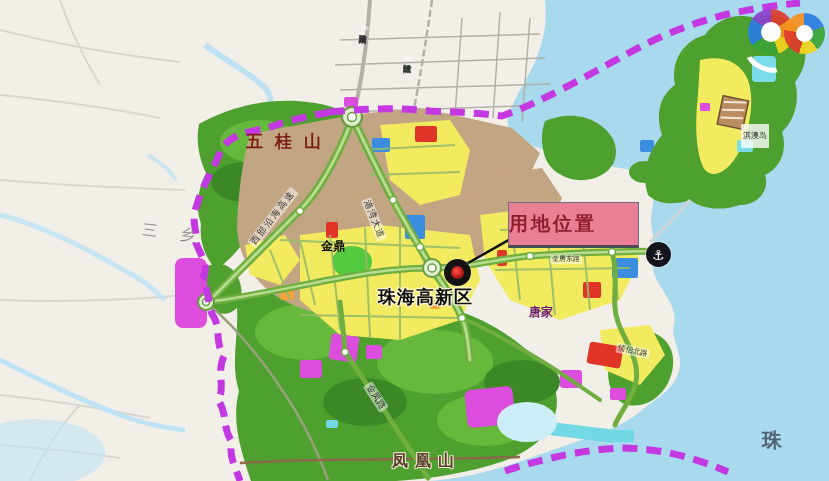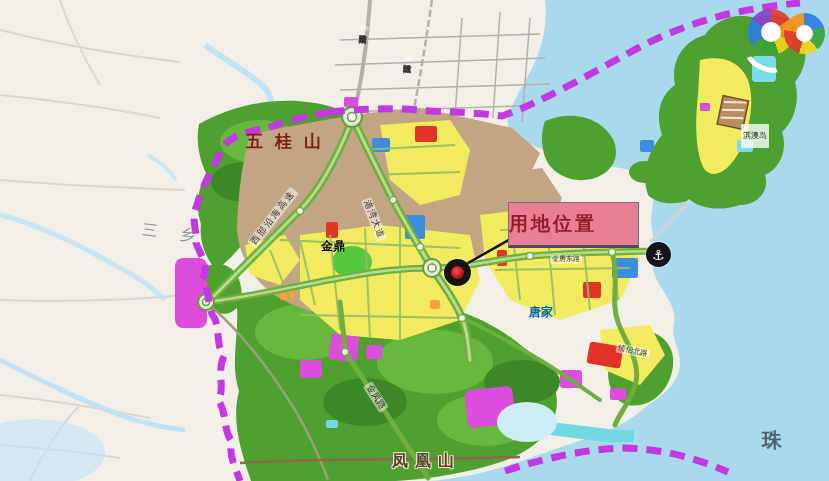--- a/index.html
+++ b/index.html
@@ -9,21 +9,21 @@
     background:#a9d9ec;
   }
   .stage svg{position:absolute;left:0;top:0;}
   .lbl{position:absolute;white-space:nowrap;line-height:1;}
   
   .lbl-wugui{left:246px;top:133px;font-size:17px;font-weight:bold;color:#7c1d12;letter-spacing:12px;}
   .lbl-sanxiang{left:142px;top:226px;font-size:15px;color:#8b8b89;letter-spacing:9px;transform:rotate(7deg);}
   .lbl-jinding{left:321px;top:240px;font-size:12px;font-weight:bold;color:#000000;}
   .lbl-gaoxin{left:378px;top:288px;font-size:18px;font-weight:bold;color:#0c0c0c;letter-spacing:1px;
     text-shadow:-1px -1px 0 #fdf8d8,1px -1px 0 #fdf8d8,-1px 1px 0 #fdf8d8,1px 1px 0 #fdf8d8,0 0 3px #fff;}
-  .lbl-tangjia{left:529px;top:306px;font-size:12px;font-weight:bold;color:#0369a1;text-shadow:0 0 2px #cfe09a;}
+  .lbl-tangjia{left:529px;top:306px;font-size:12px;font-weight:bold;color:#701a75;text-shadow:0 0 2px #cfe09a;}
   .lbl-fenghuang{left:392px;top:453px;font-size:16px;font-weight:bold;color:#57402a;letter-spacing:7px;
     text-shadow:-1px -1px 0 #efe6cc,1px -1px 0 #efe6cc,-1px 1px 0 #efe6cc,1px 1px 0 #efe6cc;text-align:right;}
   .lbl-qiao{left:741px;top:124px;font-size:8px;color:#222;background:rgba(255,255,255,.78);padding:8px 2px;border-radius:1px;}
   .lbl-zhu{left:762px;top:430px;font-size:20px;font-weight:bold;color:#4e6070;}
   
   .roadlbl{position:absolute;font-size:9px;color:#2f2f2f;background:rgba(255,255,255,.5);
     padding:1px 2px;border-radius:2px;white-space:nowrap;line-height:1;}
   .rl-xibu{left:238px;top:212px;transform:rotate(-52deg);letter-spacing:2px;}
   .rl-gangwan{left:371px;top:197px;transform:rotate(68deg);transform-origin:left top;letter-spacing:1px;}
   .rl-jinfeng{left:372px;top:381px;transform:rotate(57deg);transform-origin:left top;}
@@ -245,20 +245,21 @@
         C595,72 622,56 648,43 C672,31 700,21 728,14 C752,9 776,5 800,3"></path>
       <path d="M505,471 C545,458 582,450 620,448 C658,448 694,457 728,472"></path>
     </g>
 
     <line x1="514" y1="237" x2="461" y2="267" stroke="#111" stroke-width="2.5"></line>
   </svg>
 
   <div class="lbl lbl-wugui">五桂山</div>
   <div class="lbl lbl-sanxiang">三 乡</div>
   <div class="lbl lbl-jinding">金鼎</div>
+  <div class="lbl lbl-gaoxin">珠海高新区</div>
   <div class="lbl lbl-tangjia">唐家</div>
   <div class="lbl lbl-fenghuang">凤凰山</div>
   <div class="lbl lbl-qiao">淇澳岛</div>
   <div class="lbl lbl-zhu">珠</div>
 
   <div class="roadlbl rl-xibu">西部沿海高速</div>
   <div class="roadlbl rl-gangwan">港湾大道</div>
   <div class="roadlbl rl-jinfeng">金凤路</div>
   <div class="roadlbl rl-vert rl-jingzhu">京珠高速公路</div>
   <div class="roadlbl rl-vert rl-guangzhu">广珠城际轨道</div>

